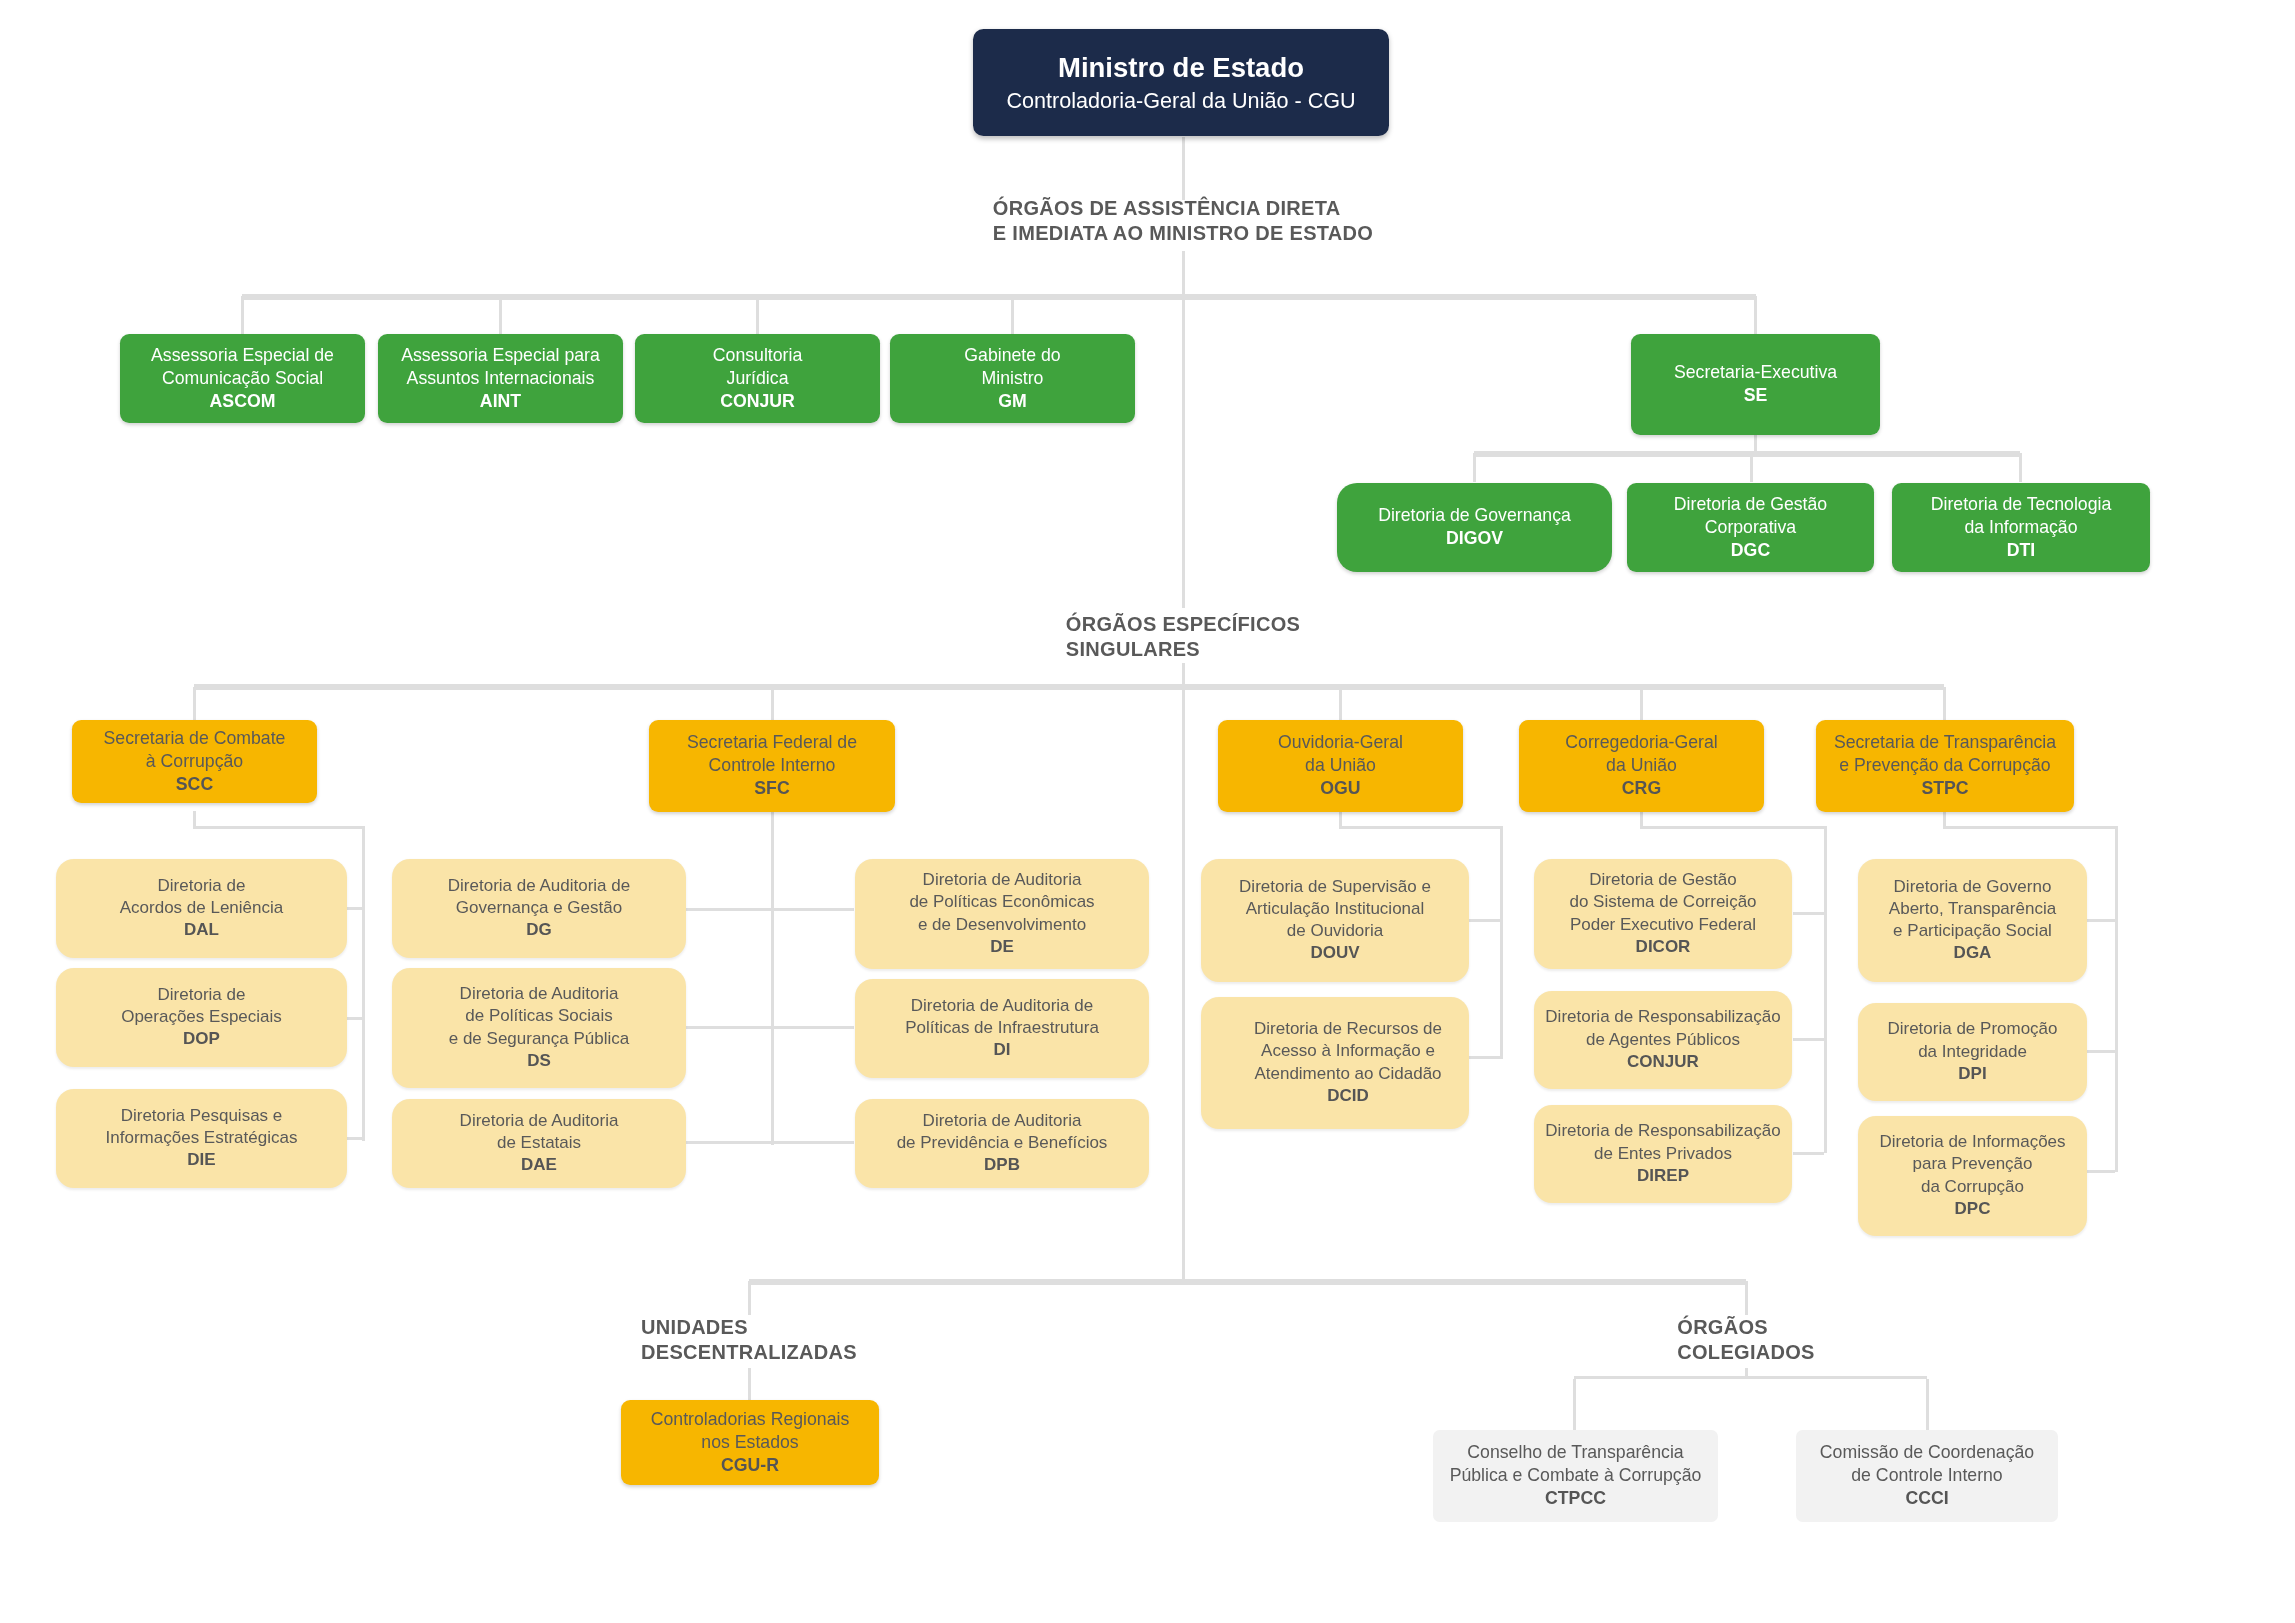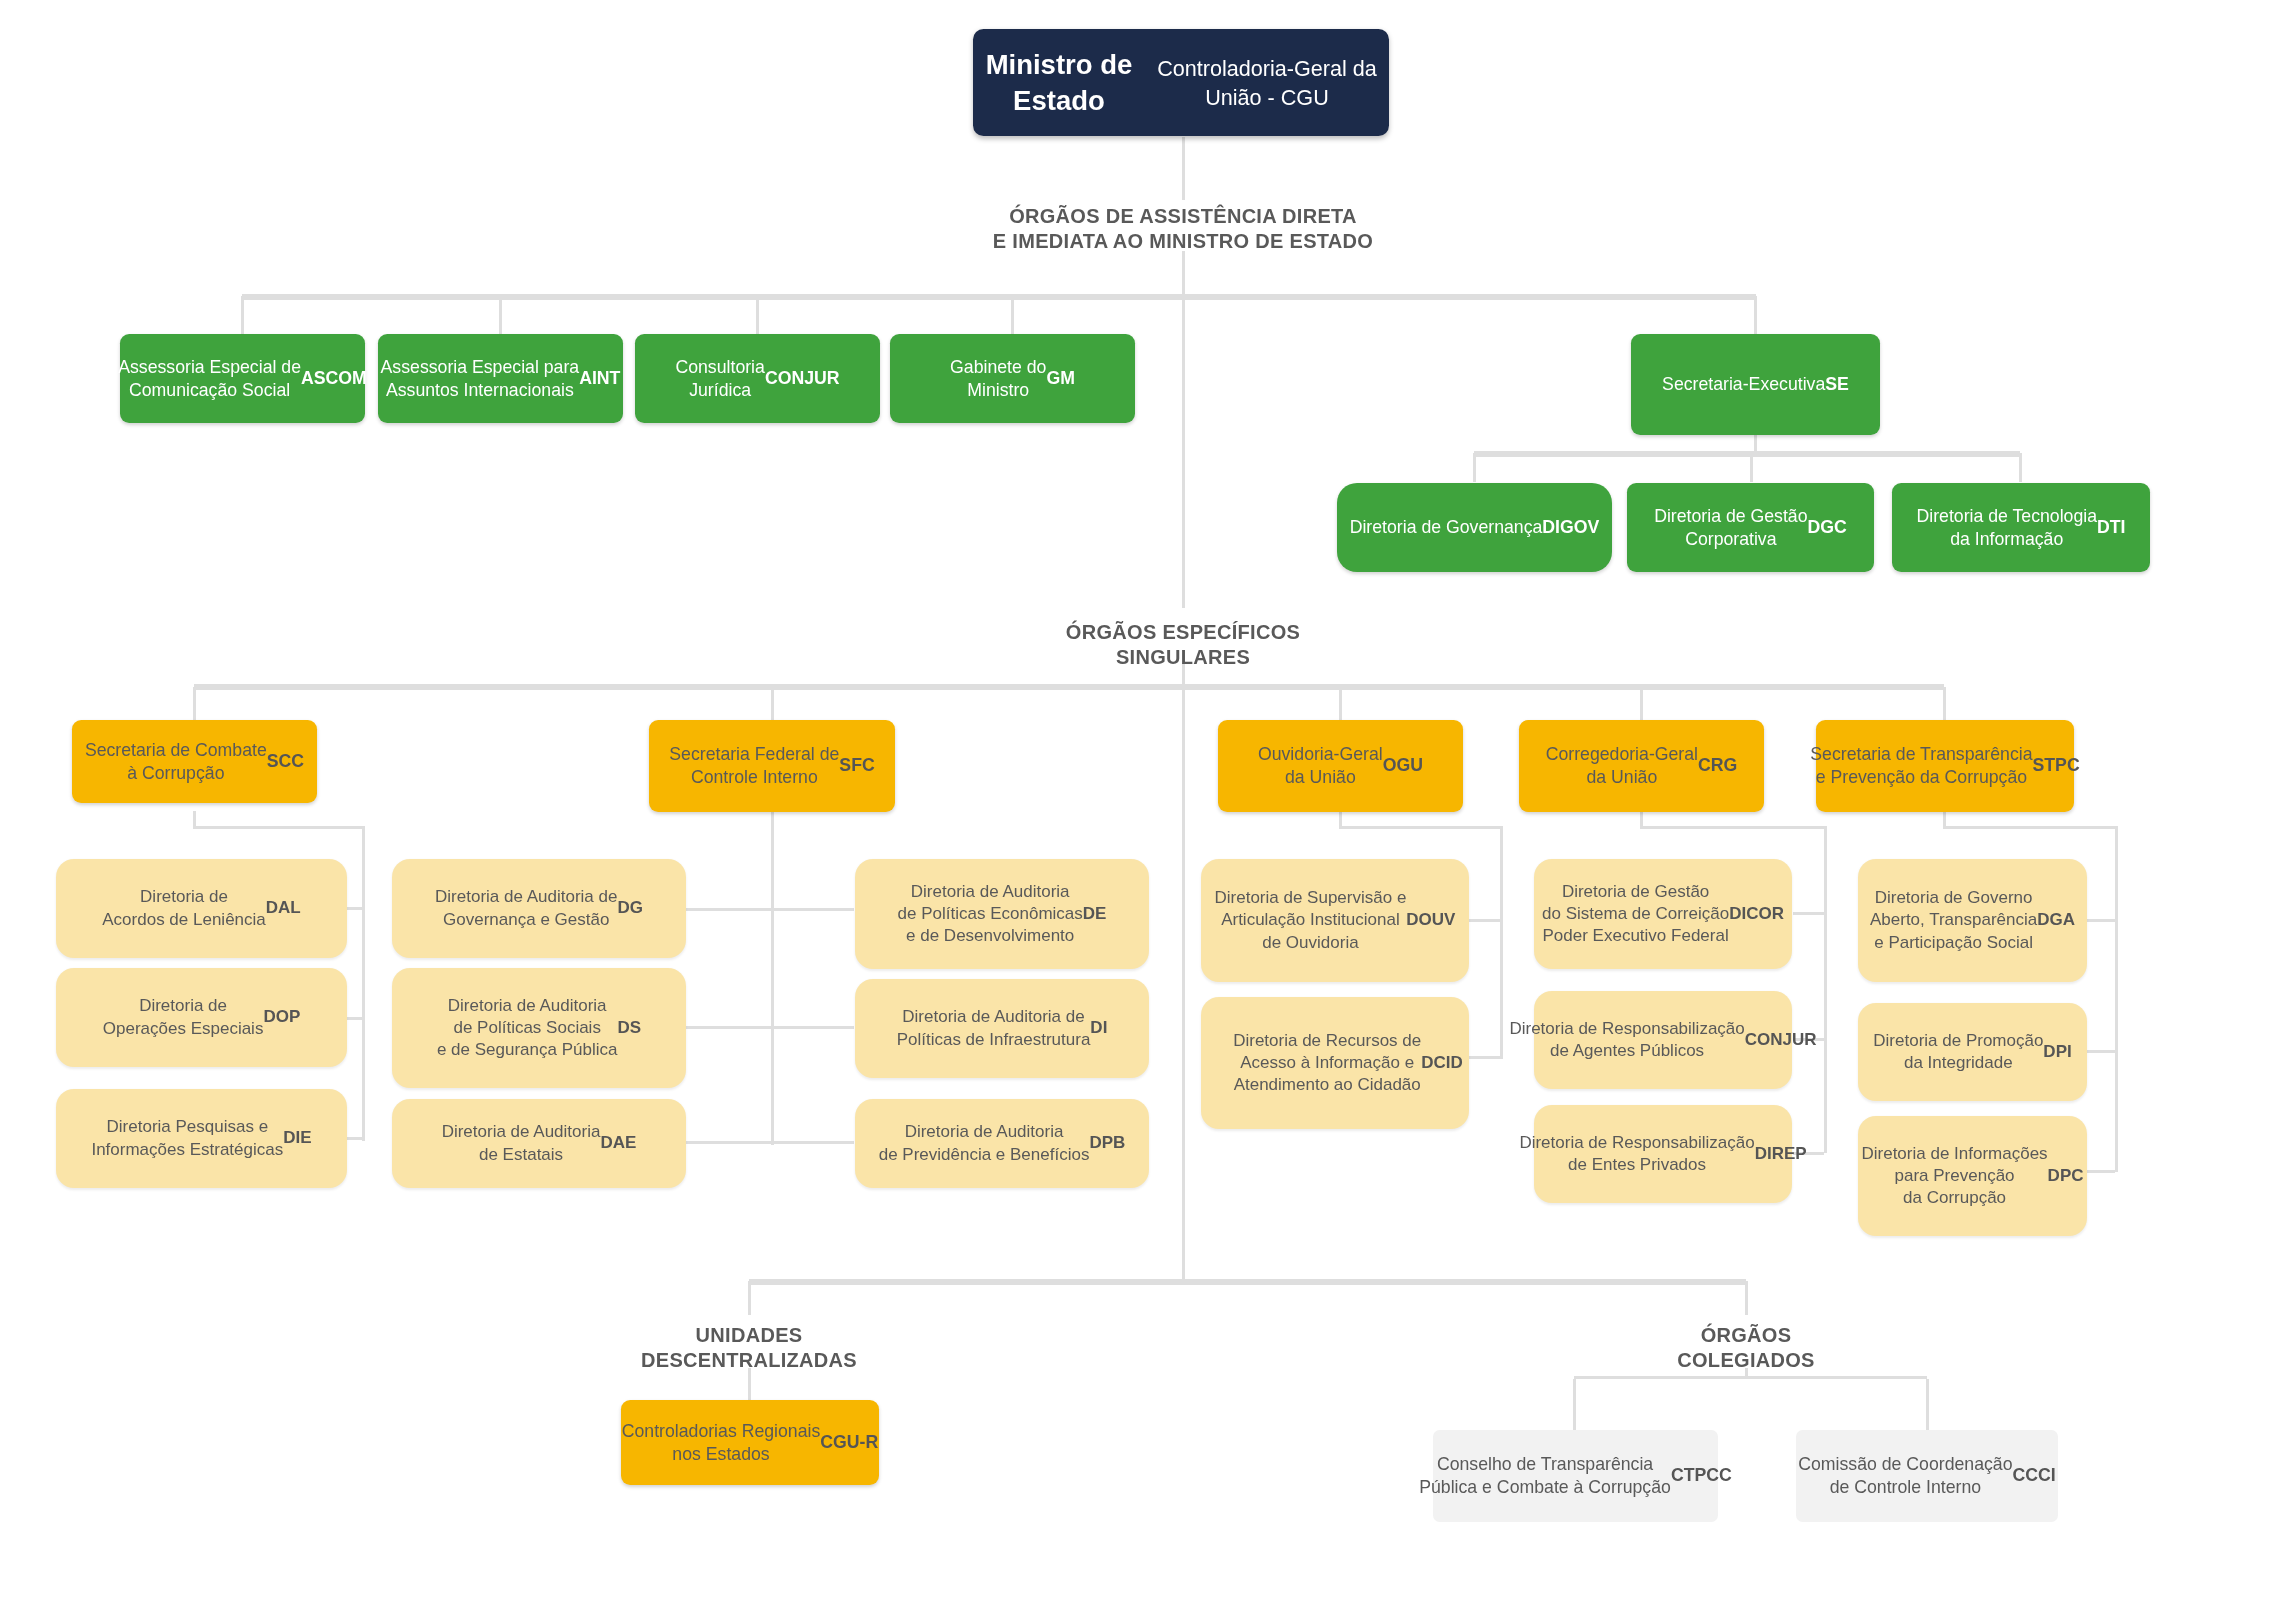--- a/index.html
+++ b/index.html
@@ -22,28 +22,28 @@
 
   
   .ln{position:absolute;background:var(--c-line,#DEDEDE);}
   .ln.h-main{height:5.9px;}
   .ln.h-thin{height:3.3px;}
   .ln.v{width:3.3px;}
 
   
   .sec{
     position:absolute;transform:translateX(-50%);
-    text-align:center;color:var(--c-text,#595959);
+    color:var(--c-text,#595959);
     font-weight:bold;font-size:20px;line-height:1.26;
-    white-space:pre;letter-spacing:0.3px;margin-top:8px;
+    white-space:pre;letter-spacing:0.3px;
   }
 
   
   .box{
-    position:absolute;display:flex;flex-direction:row;
+    position:absolute;display:flex;flex-direction:column;
     justify-content:center;align-items:center;text-align:center;
     border-radius:9.2px;
   }
   .box .name{white-space:pre;line-height:1.3;}
   .box .acr{font-weight:bold;line-height:1.35;}
 
   .navy{
     background:var(--c-navy,#1C2B4A);color:#ffffff;
     border-radius:10.5px;box-shadow:0 2.6px 5.2px rgba(0,0,0,.25);
   }

